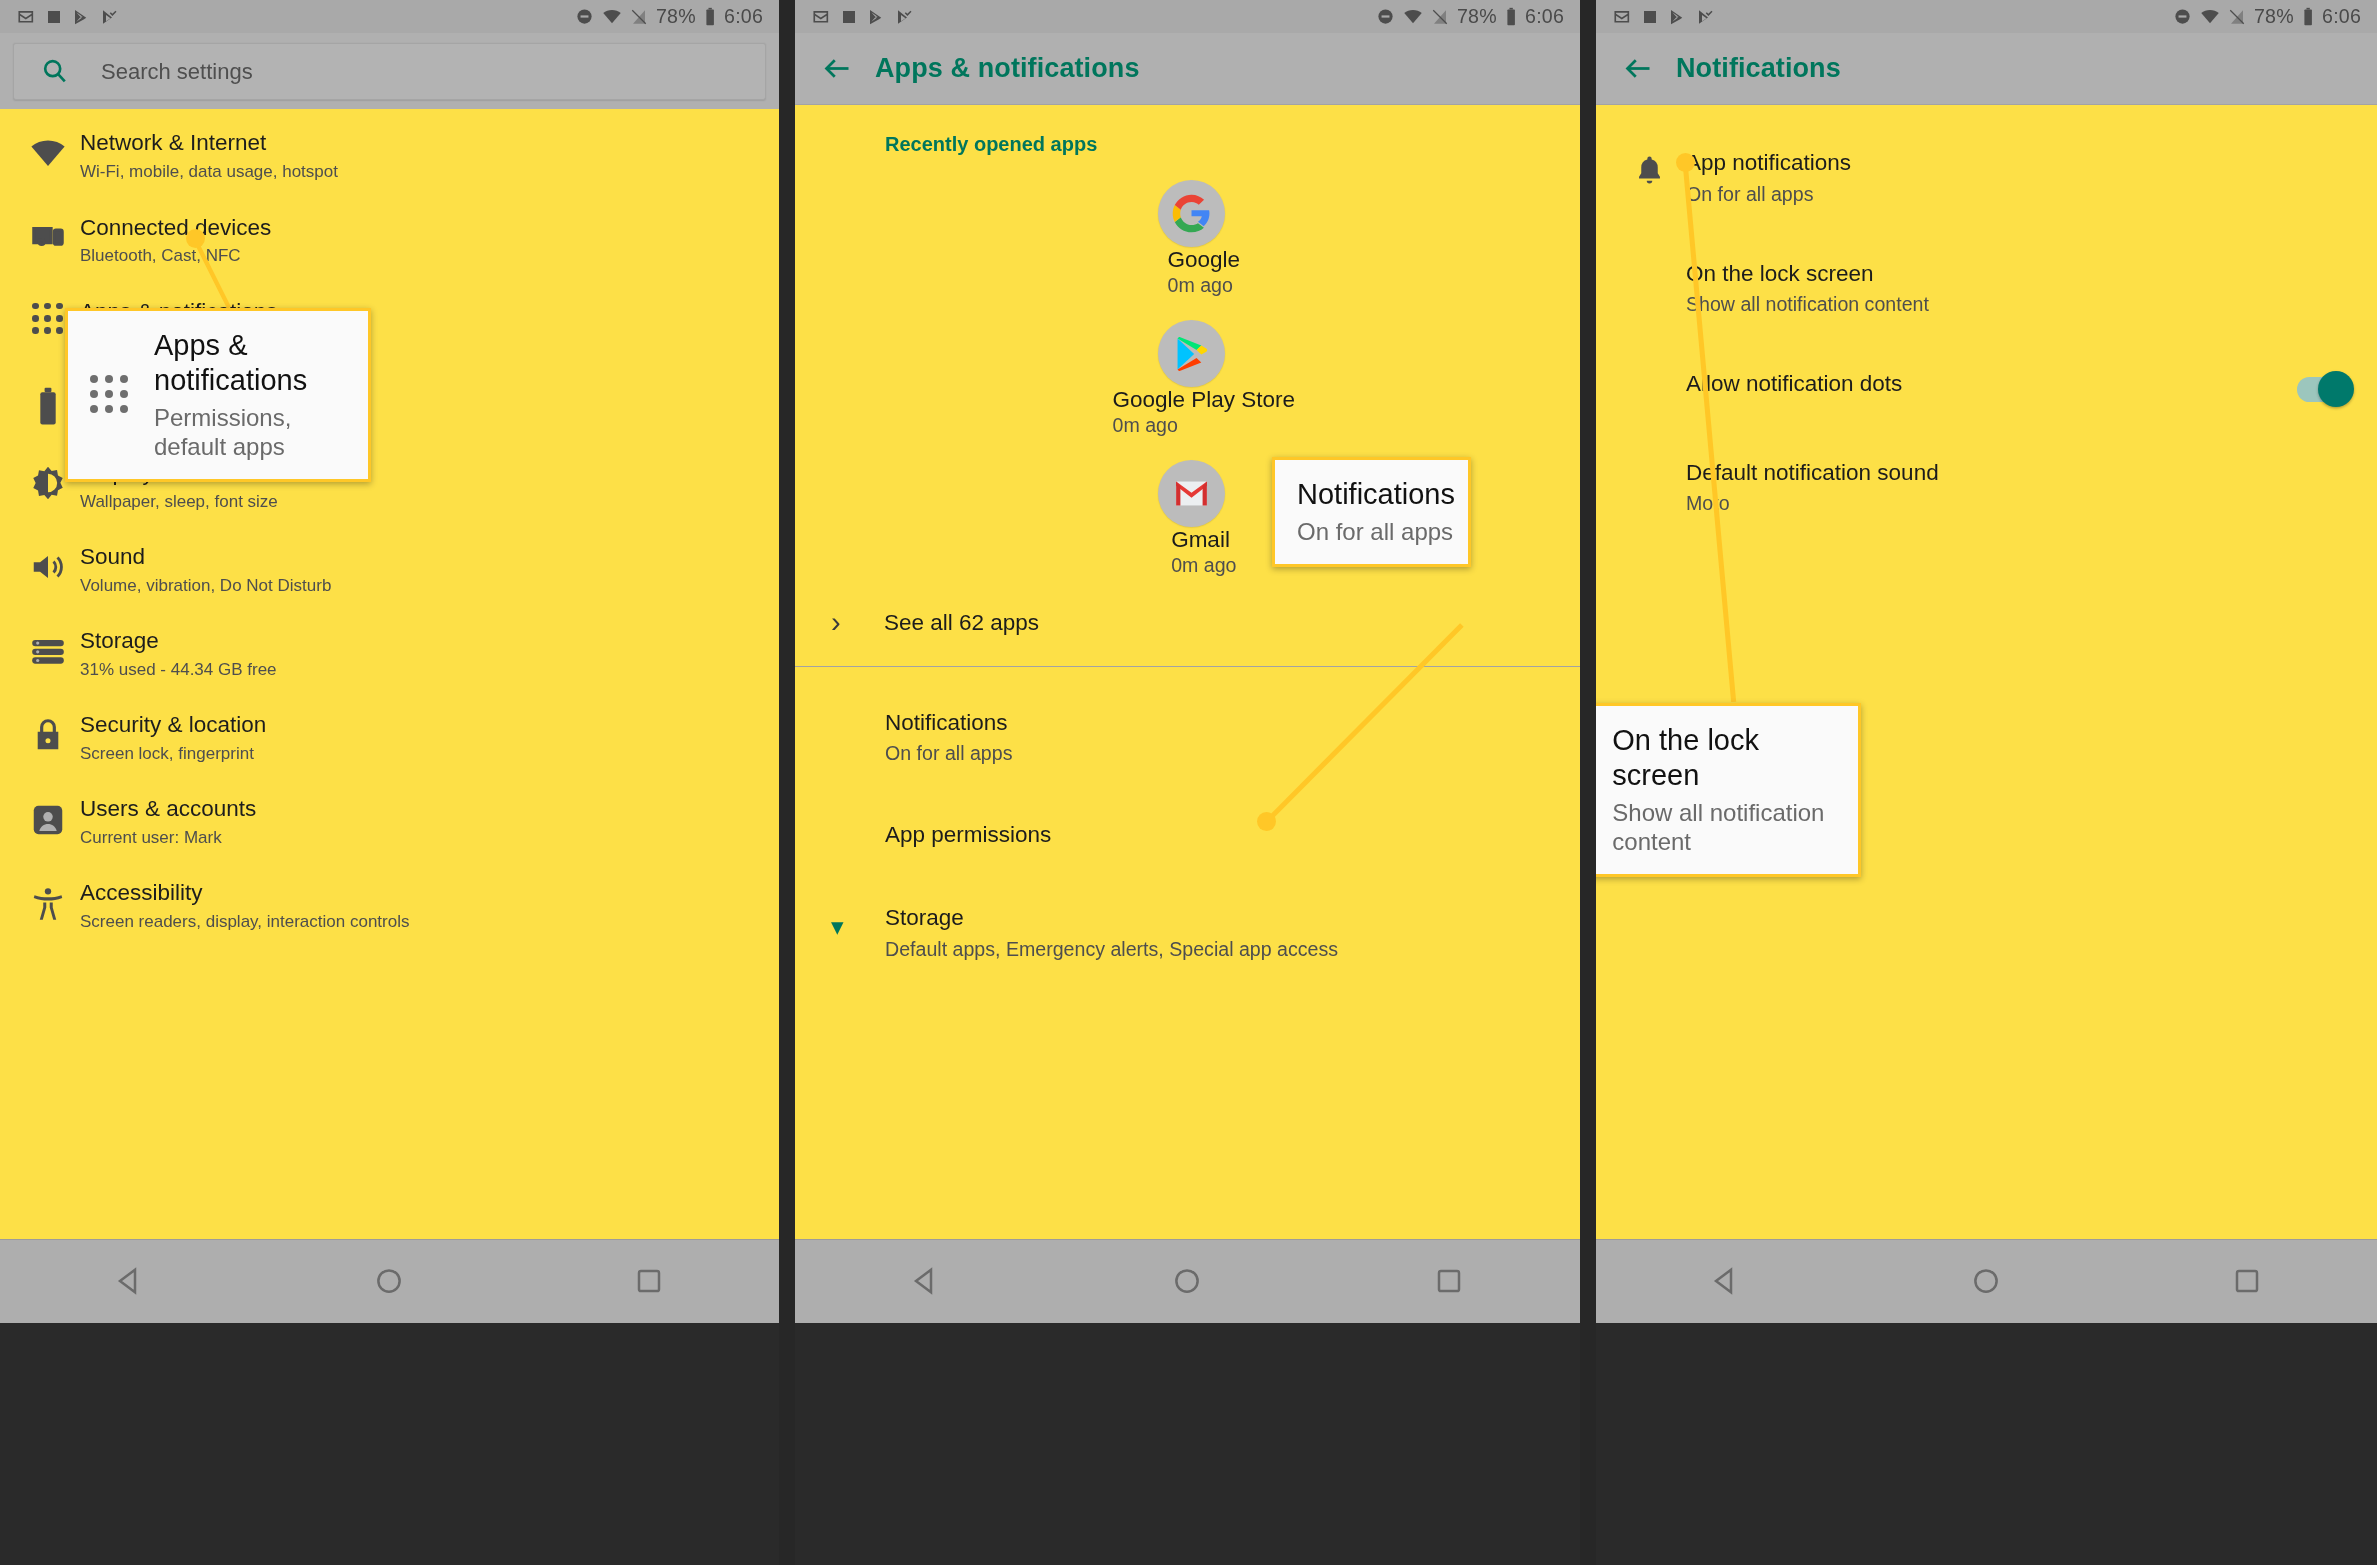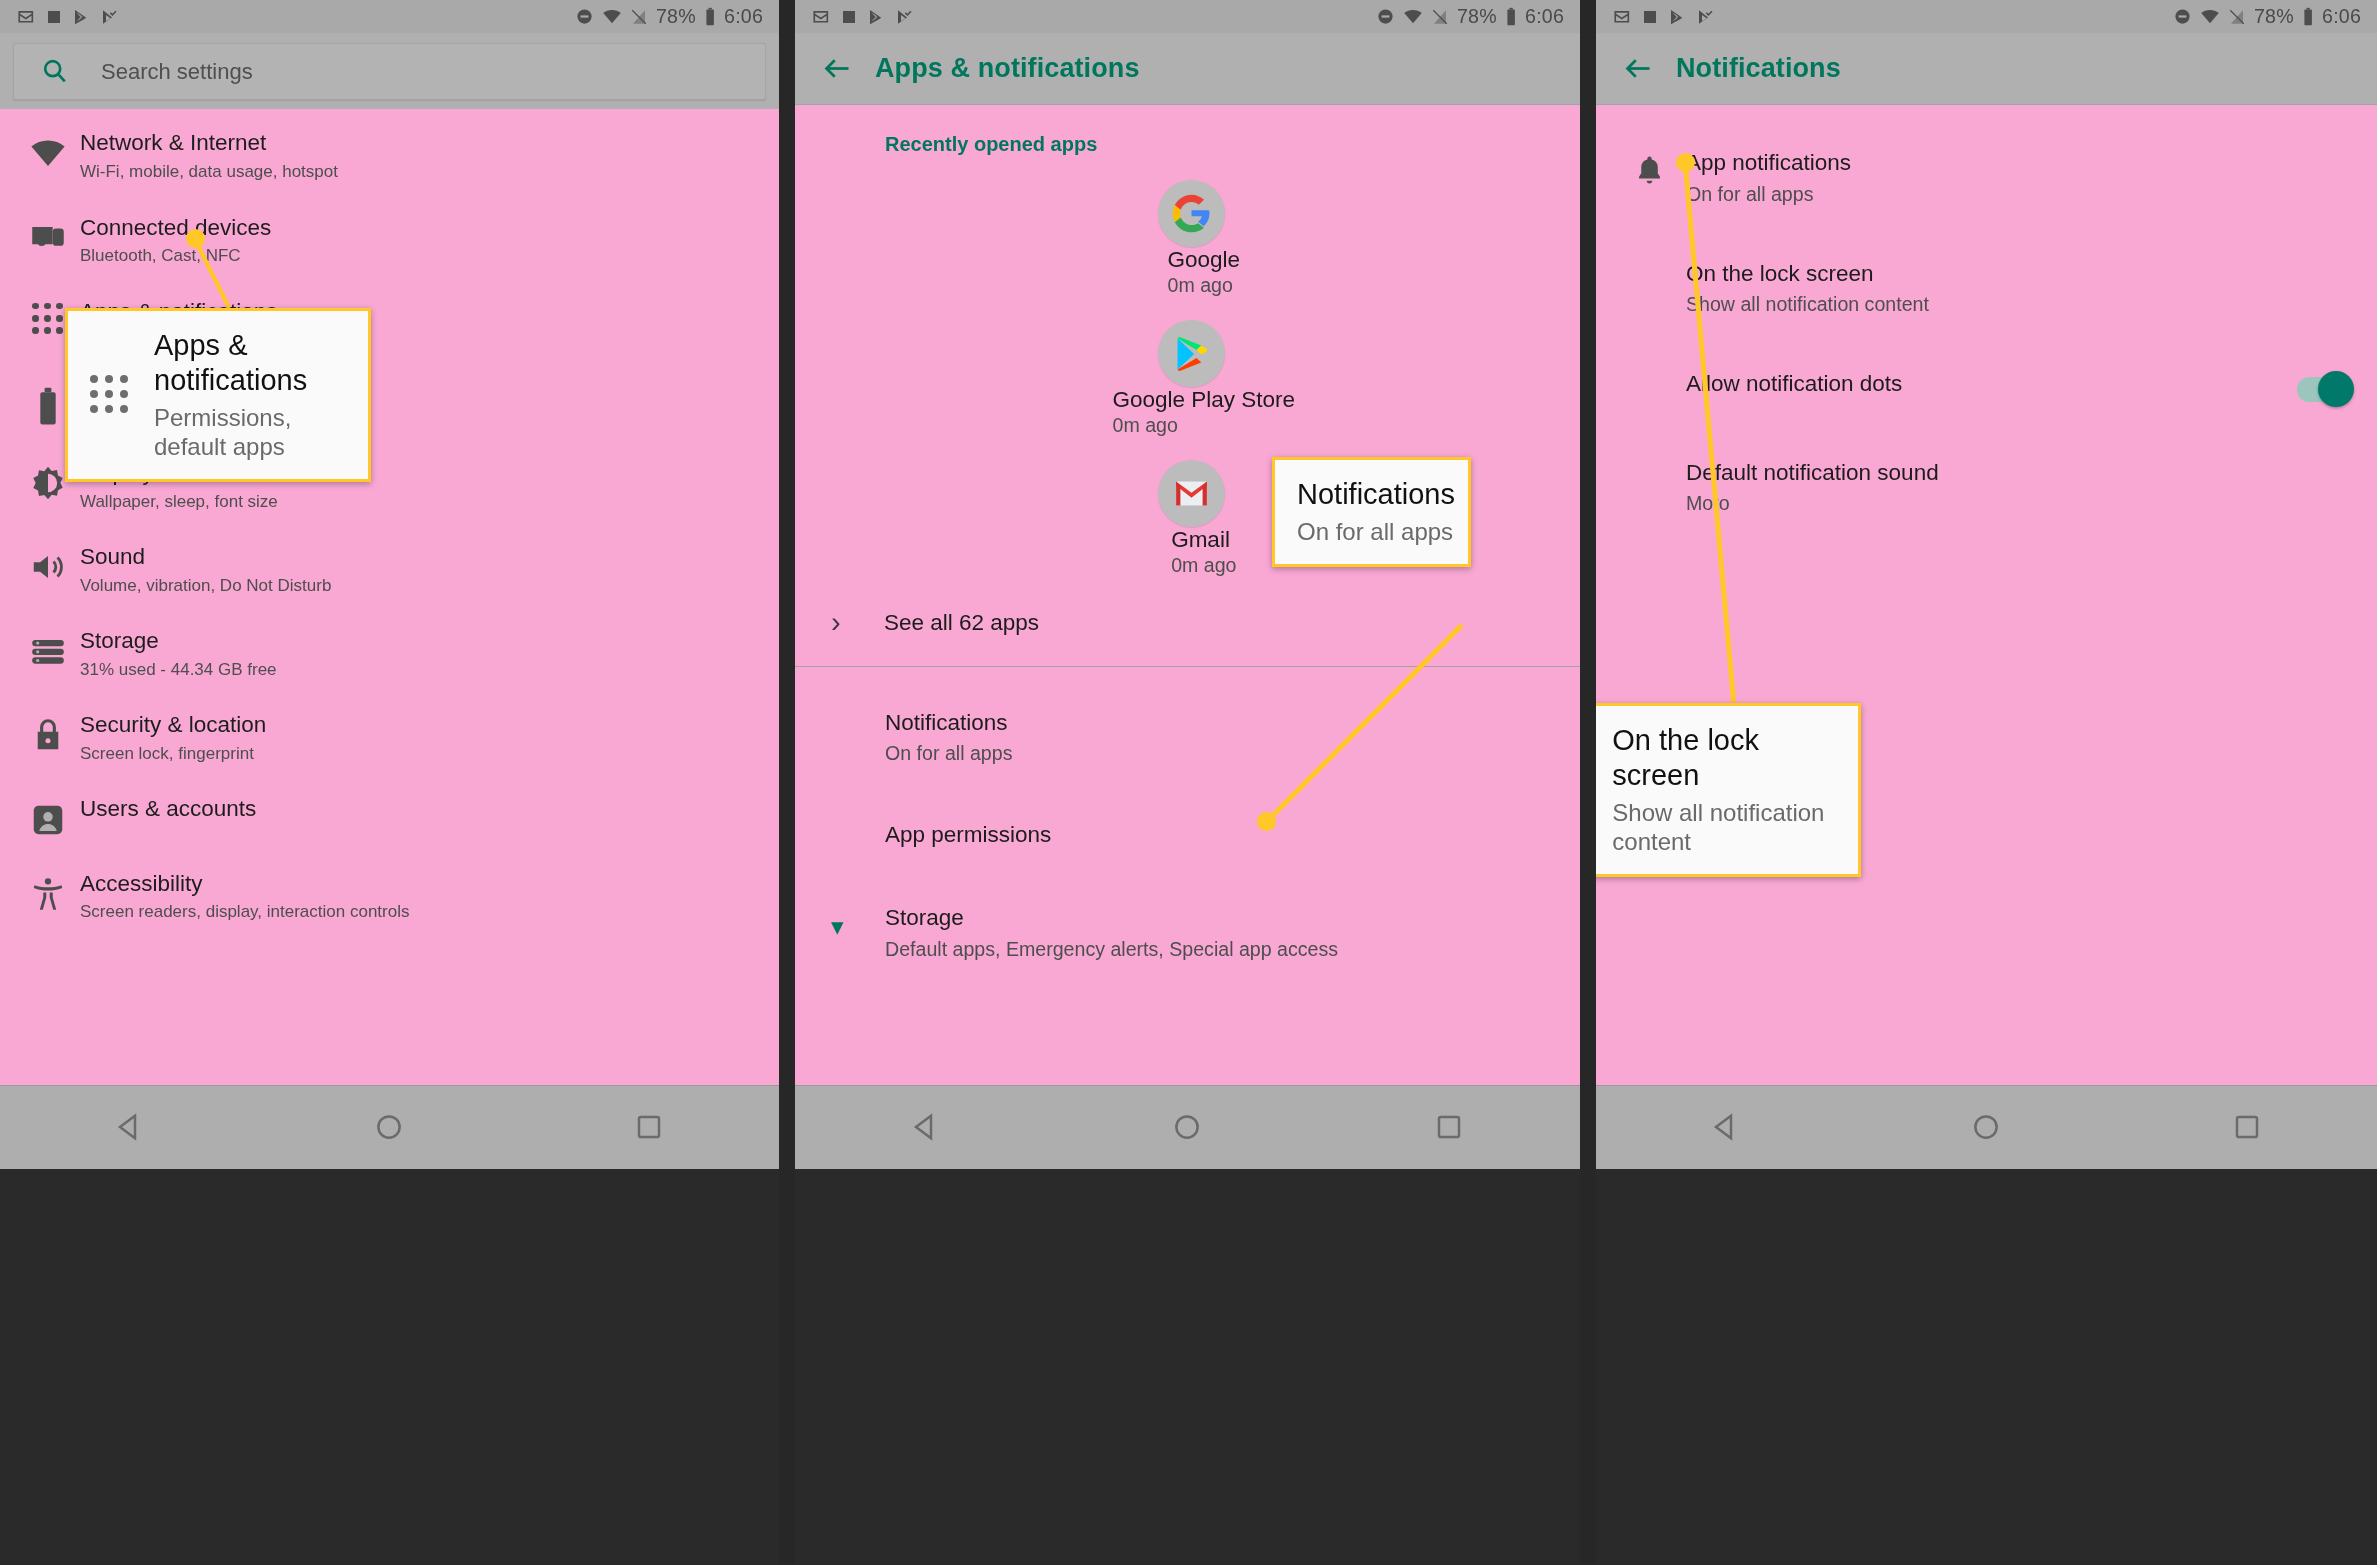--- a/index.html
+++ b/index.html
@@ -6,22 +6,22 @@
   html,body {
     width:2377px; height:1566px;
     background:#2a2a2a;
     font-family:"Liberation Sans", sans-serif;
     overflow:hidden;
   }
   .stage { position:relative; width:2377px; height:1566px; display:flex; background:#2a2a2a; }
 
   .panel {
     position:relative;
-    height:1169px;
-    background:#f9a8d4;
+    height:1323px;
+    background:#fde047;
     overflow:hidden;
     flex:0 0 auto;
   }
   .p1 { width:779px; }
   .gap { flex:0 0 16px; background:#272727; height:1566px; }
   .p2 { width:785px; }
   .p3 { width:781px; }
 
   
   .statusbar {
@@ -325,20 +325,21 @@
       <div class="row">
         <div class="row-icon">
             <svg class="ico" width="38" height="38" viewBox="0 0 24 24">
               <rect x="3" y="3" width="18" height="18" rx="3"></rect>
               <circle cx="12" cy="10" r="3" fill="#b0b0b0"></circle>
               <path d="M6.5 19c.8-3 3-4.4 5.5-4.4S16.7 16 17.5 19H6.5z" fill="#b0b0b0"></path>
             </svg>
           </div>
         <div class="row-text">
           <div class="row-title">Users &amp; accounts</div>
+          <div class="row-sub">Current user: Mark</div>
         </div>
       </div>
 
       <div class="row">
         <div class="row-icon">
             <svg class="ico" width="38" height="38" viewBox="0 0 24 24">
               <circle cx="12" cy="4" r="2"></circle>
               <path d="M21 8.2c-3 1.1-6 1.6-9 1.6s-6-.5-9-1.6l.5-1.8c2.8 1 5.6 1.4 8.5 1.4s5.7-.4 8.5-1.4L21 8.2z"></path>
               <path d="M10.9 11v3.2L8.7 22H6.8l2.2-7.8V11h1.9zm2.2 0v3.2L15.3 22h1.9l-2.2-7.8V11h-1.9z"></path>
             </svg>

